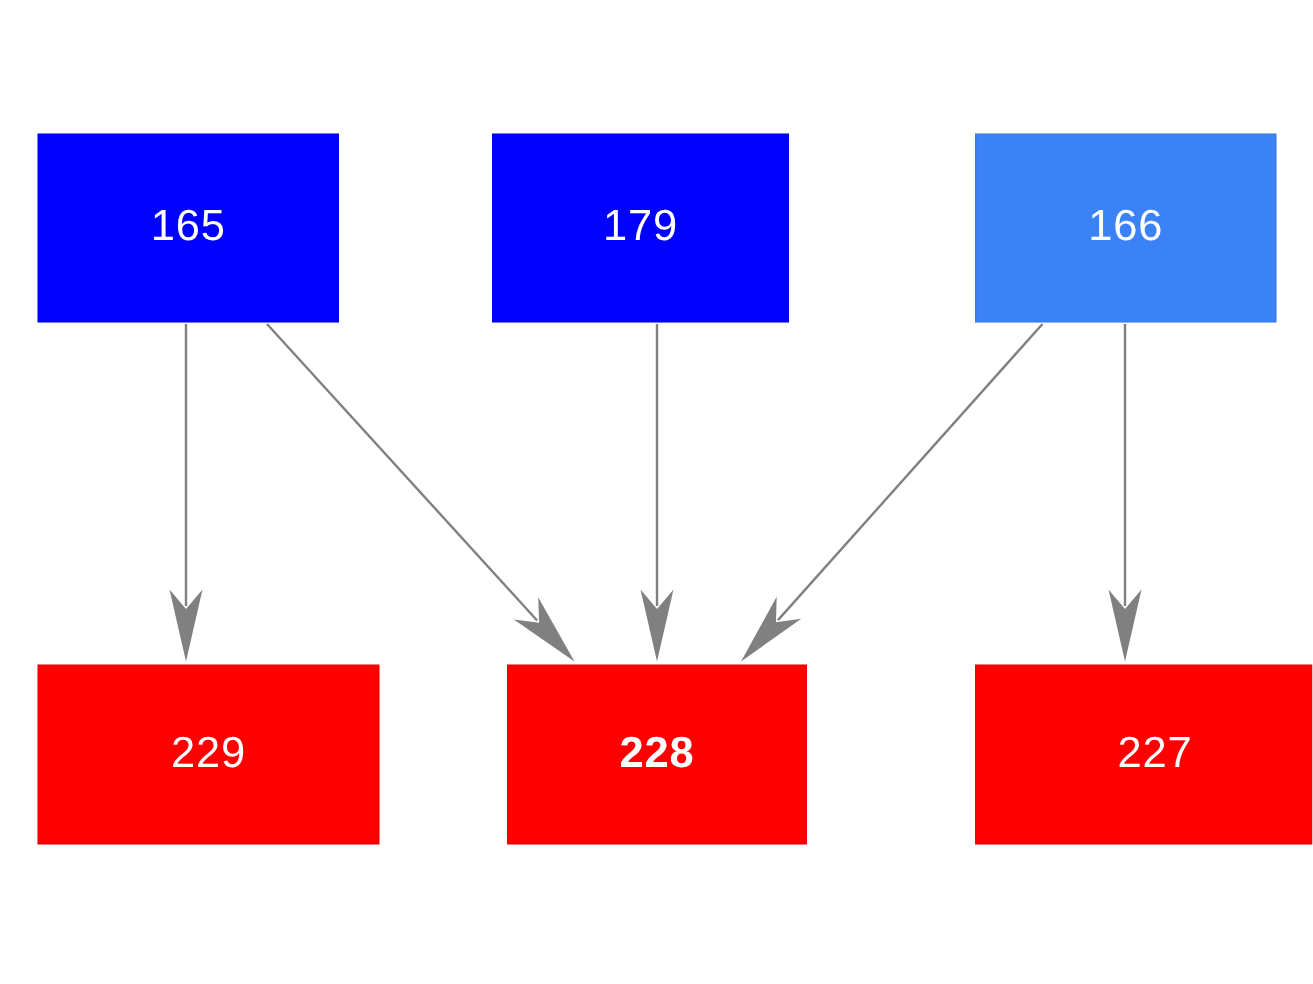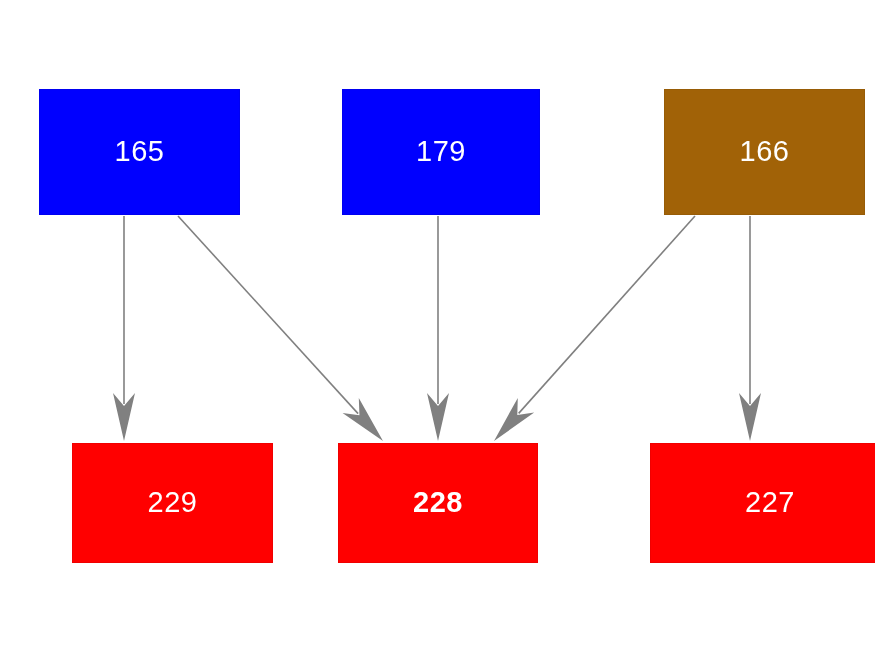--- a/index.html
+++ b/index.html
@@ -32,21 +32,21 @@
     align-items: center;
     justify-content: center;
     color: #ffffff;
     font-family: "Liberation Sans", sans-serif;
     font-size: 29px;
     font-weight: 400;
     line-height: 1;
     letter-spacing: 0.5px;
     border: 1px solid rgba(0,0,0,0.06);
   }
-  .node-source { background: #0000ff; margin-left: 14px; }
+  .node-source { background: #0000ff; }
   .node-target { background: #ff0000; }
   .node-label {
     display: block;
     transform: translateY(-1px);
   }
 </style>
 </head>
 <body>
 
 <div id="canvas">
@@ -74,24 +74,24 @@
       </g>
     </svg>
 
   <div id="node-layer">
       <div class="node node-source" style="left: 25px; top: 89px; width: 201px; height: 126px; background: rgb(0, 0, 255);">
         <span class="node-label">165</span>
       </div>
       <div class="node node-source" style="left: 328px; top: 89px; width: 198px; height: 126px; background: rgb(0, 0, 255);">
         <span class="node-label">179</span>
       </div>
-      <div class="node node-source" style="left: 650px; top: 89px; width: 201px; height: 126px; background: #a16207;">
+      <div class="node node-source" style="left: 650px; top: 89px; width: 201px; height: 126px; background: #3b82f6;">
         <span class="node-label">166</span>
       </div>
-      <div class="node node-target" style="left: 25px; top: 443px; width: 201px; height: 120px; background: rgb(255, 0, 0); margin-left: 47px;">
+      <div class="node node-target" style="left: 25px; top: 443px; width: 228px; height: 120px; background: rgb(255, 0, 0);">
         <span class="node-label">229</span>
       </div>
       <div class="node node-target" style="left: 338px; top: 443px; width: 200px; height: 120px; background: rgb(255, 0, 0); font-weight: bold;">
         <span class="node-label">228</span>
       </div>
       <div class="node node-target" style="left: 650px; top: 443px; width: 240px; height: 120px; background: rgb(255, 0, 0);">
         <span class="node-label">227</span>
       </div>
     </div>
 

